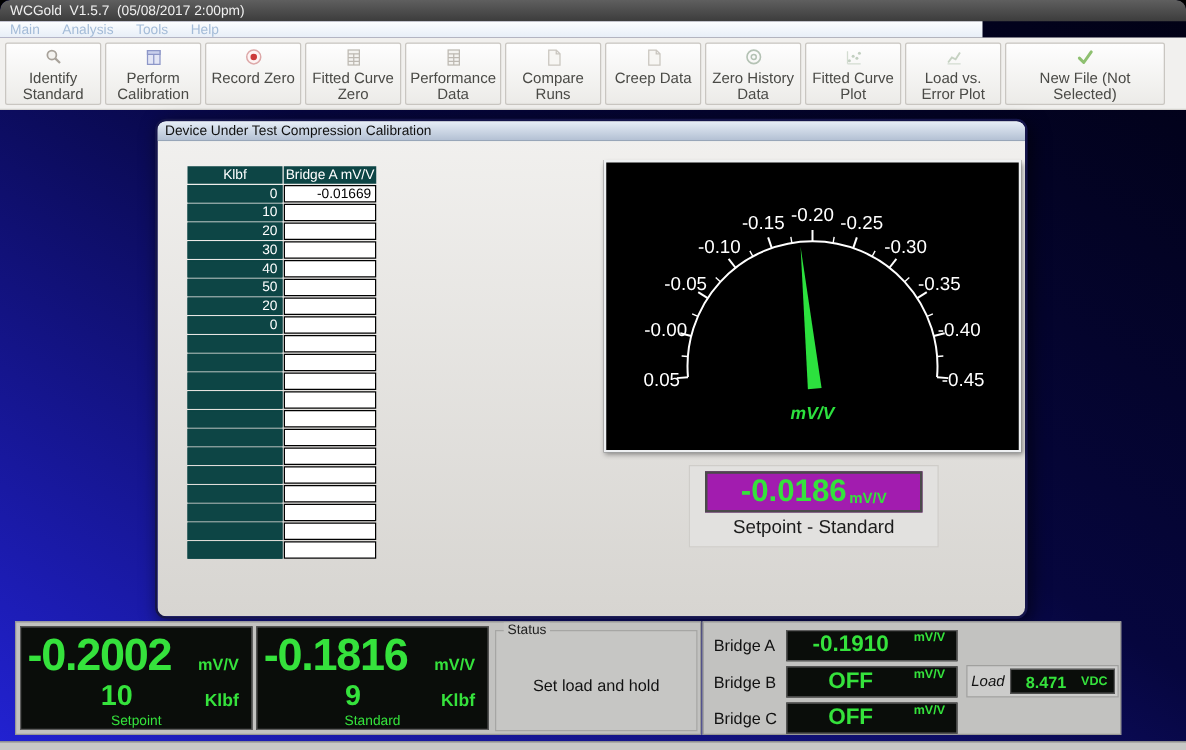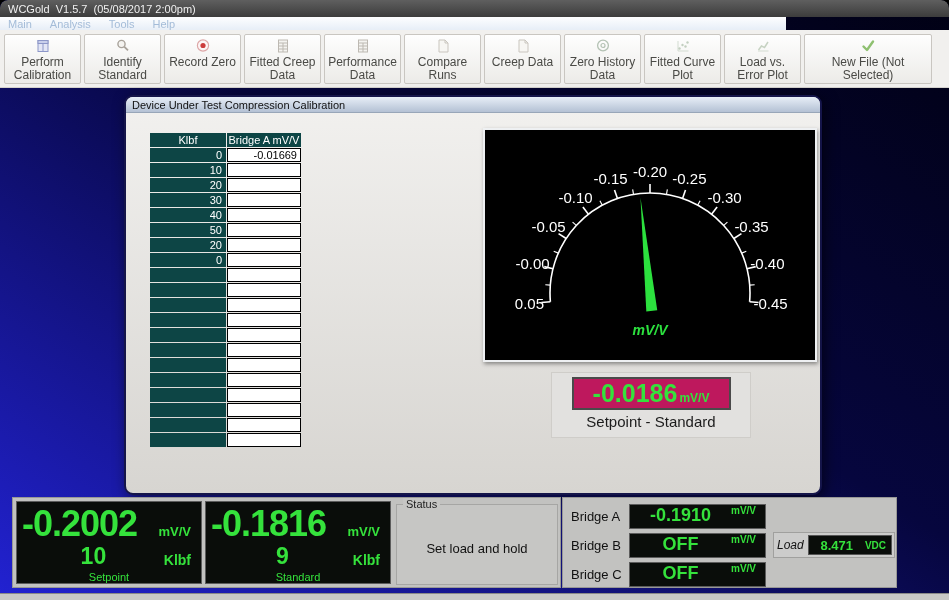--- a/index.html
+++ b/index.html
@@ -35,21 +35,21 @@
   .cal-table th.h1{width:76px;}
   .cal-table th.h2{width:74px;}
   .cal-table td{height:12px;padding:0 3px 0 0;font-size:11px;}
   .cal-table .c-load{background:#0d4545;border:1px solid #0d4545;color:#fff;text-align:right;}
   .cal-table .c-val{background:#fff;border:1px solid #000;color:#000;text-align:right;}
   .gauge{position:absolute;left:357px;top:31px;width:334px;height:234px;background:#000;
     border:2px solid #eef0f2;box-sizing:border-box;box-shadow:1px 2px 4px rgba(0,0,0,.4);}
   .gauge svg{width:330px;height:230px;display:block;font-family:"Liberation Sans",sans-serif;}
   .readout{position:absolute;left:425px;top:275px;width:200px;height:66px;background:#e2e1df;
     border:1px solid #cfcdc9;display:flex;flex-direction:column;align-items:center;box-sizing:border-box;}
-  .lcd{margin-top:4px;width:159px;height:33px;background:#be185d;border:2px solid #4a4a4a;
+  .lcd{margin-top:4px;width:174px;height:33px;background:#a21caf;border:2px solid #4a4a4a;
     display:flex;align-items:center;justify-content:center;box-sizing:border-box;}
   .lcd .v{color:#35e23c;font-weight:bold;font-size:25px;line-height:29px;}
   .lcd .u{color:#35e23c;font-weight:bold;font-size:12px;margin-left:2px;align-self:flex-end;padding-bottom:3px;}
   .readout .cap{font-size:15px;color:#1c1c1c;margin-top:3px;}
   .stop{position:absolute;left:530px;top:353px;width:75px;height:30px;
     background:linear-gradient(#ff5a52,#da1010 55%,#c00606);border:1px solid #a50808;border-radius:3px;
     color:#fff;font-size:15px;display:flex;align-items:center;justify-content:center;cursor:default;}
   
   .bottom-left{position:absolute;left:12px;top:497px;width:549px;height:91px;background:#c2c2c0;
     border:1px solid #98989б;border:1px solid #989896;box-sizing:border-box;}
@@ -94,49 +94,49 @@
   <div class="menubar">
       <span>Main</span>
       <span>Analysis</span>
       <span>Tools</span>
       <span>Help</span>
     </div>
 
   <div class="toolbar">
       <div class="tbtn">
         <span class="ticon"><svg width="16" height="16">
+            <circle cx="6.5" cy="6" r="3.6" fill="#f4f3f0" stroke="#a8a29a" stroke-width="1.4"></circle>
+            <line x1="9.2" y1="8.7" x2="13" y2="12.4" stroke="#a8a29a" stroke-width="1.8"></line>
+          </svg></span>
+        <span class="lbl">Identify Standard</span>
+      </div>
+      <div class="tbtn">
+        <span class="ticon"><svg width="16" height="16">
             <rect x="3" y="2.5" width="10" height="11" fill="#e3e6f5" stroke="#8d97c8"></rect>
             <rect x="3" y="2.5" width="10" height="3" fill="#c9cfeb" stroke="#8d97c8"></rect>
             <line x1="8" y1="5.5" x2="8" y2="13.5" stroke="#8d97c8"></line>
           </svg></span>
         <span class="lbl">Perform Calibration</span>
-      </div>
-      <div class="tbtn">
-        <span class="ticon"><svg width="16" height="16">
-            <circle cx="6.5" cy="6" r="3.6" fill="#f4f3f0" stroke="#a8a29a" stroke-width="1.4"></circle>
-            <line x1="9.2" y1="8.7" x2="13" y2="12.4" stroke="#a8a29a" stroke-width="1.8"></line>
-          </svg></span>
-        <span class="lbl">Identify Standard</span>
       </div>
       <div class="tbtn">
         <span class="ticon"><svg width="16" height="16">
             <circle cx="8" cy="7.5" r="5.6" fill="#fdf4f4" stroke="#dda8a8" stroke-width="1.2"></circle>
             <circle cx="8" cy="7.5" r="2.6" fill="#cc3b3b"></circle>
           </svg></span>
         <span class="lbl">Record Zero</span>
       </div>
       <div class="tbtn">
         <span class="ticon"><svg width="16" height="16">
             <rect x="3.5" y="2" width="9" height="12" fill="#f4f3f0" stroke="#bdb9b2"></rect>
             <line x1="3.5" y1="5" x2="12.5" y2="5" stroke="#bdb9b2"></line>
             <line x1="3.5" y1="8" x2="12.5" y2="8" stroke="#bdb9b2"></line>
             <line x1="3.5" y1="11" x2="12.5" y2="11" stroke="#bdb9b2"></line>
             <line x1="8" y1="5" x2="8" y2="14" stroke="#bdb9b2"></line>
           </svg></span>
-        <span class="lbl">Fitted Creep Data</span>
+        <span class="lbl">Fitted Curve Zero</span>
       </div>
       <div class="tbtn">
         <span class="ticon"><svg width="16" height="16">
             <rect x="3.5" y="2" width="9" height="12" fill="#f4f3f0" stroke="#bdb9b2"></rect>
             <line x1="3.5" y1="5" x2="12.5" y2="5" stroke="#bdb9b2"></line>
             <line x1="3.5" y1="8" x2="12.5" y2="8" stroke="#bdb9b2"></line>
             <line x1="3.5" y1="11" x2="12.5" y2="11" stroke="#bdb9b2"></line>
             <line x1="8" y1="5" x2="8" y2="14" stroke="#bdb9b2"></line>
           </svg></span>
         <span class="lbl">Performance Data</span>

